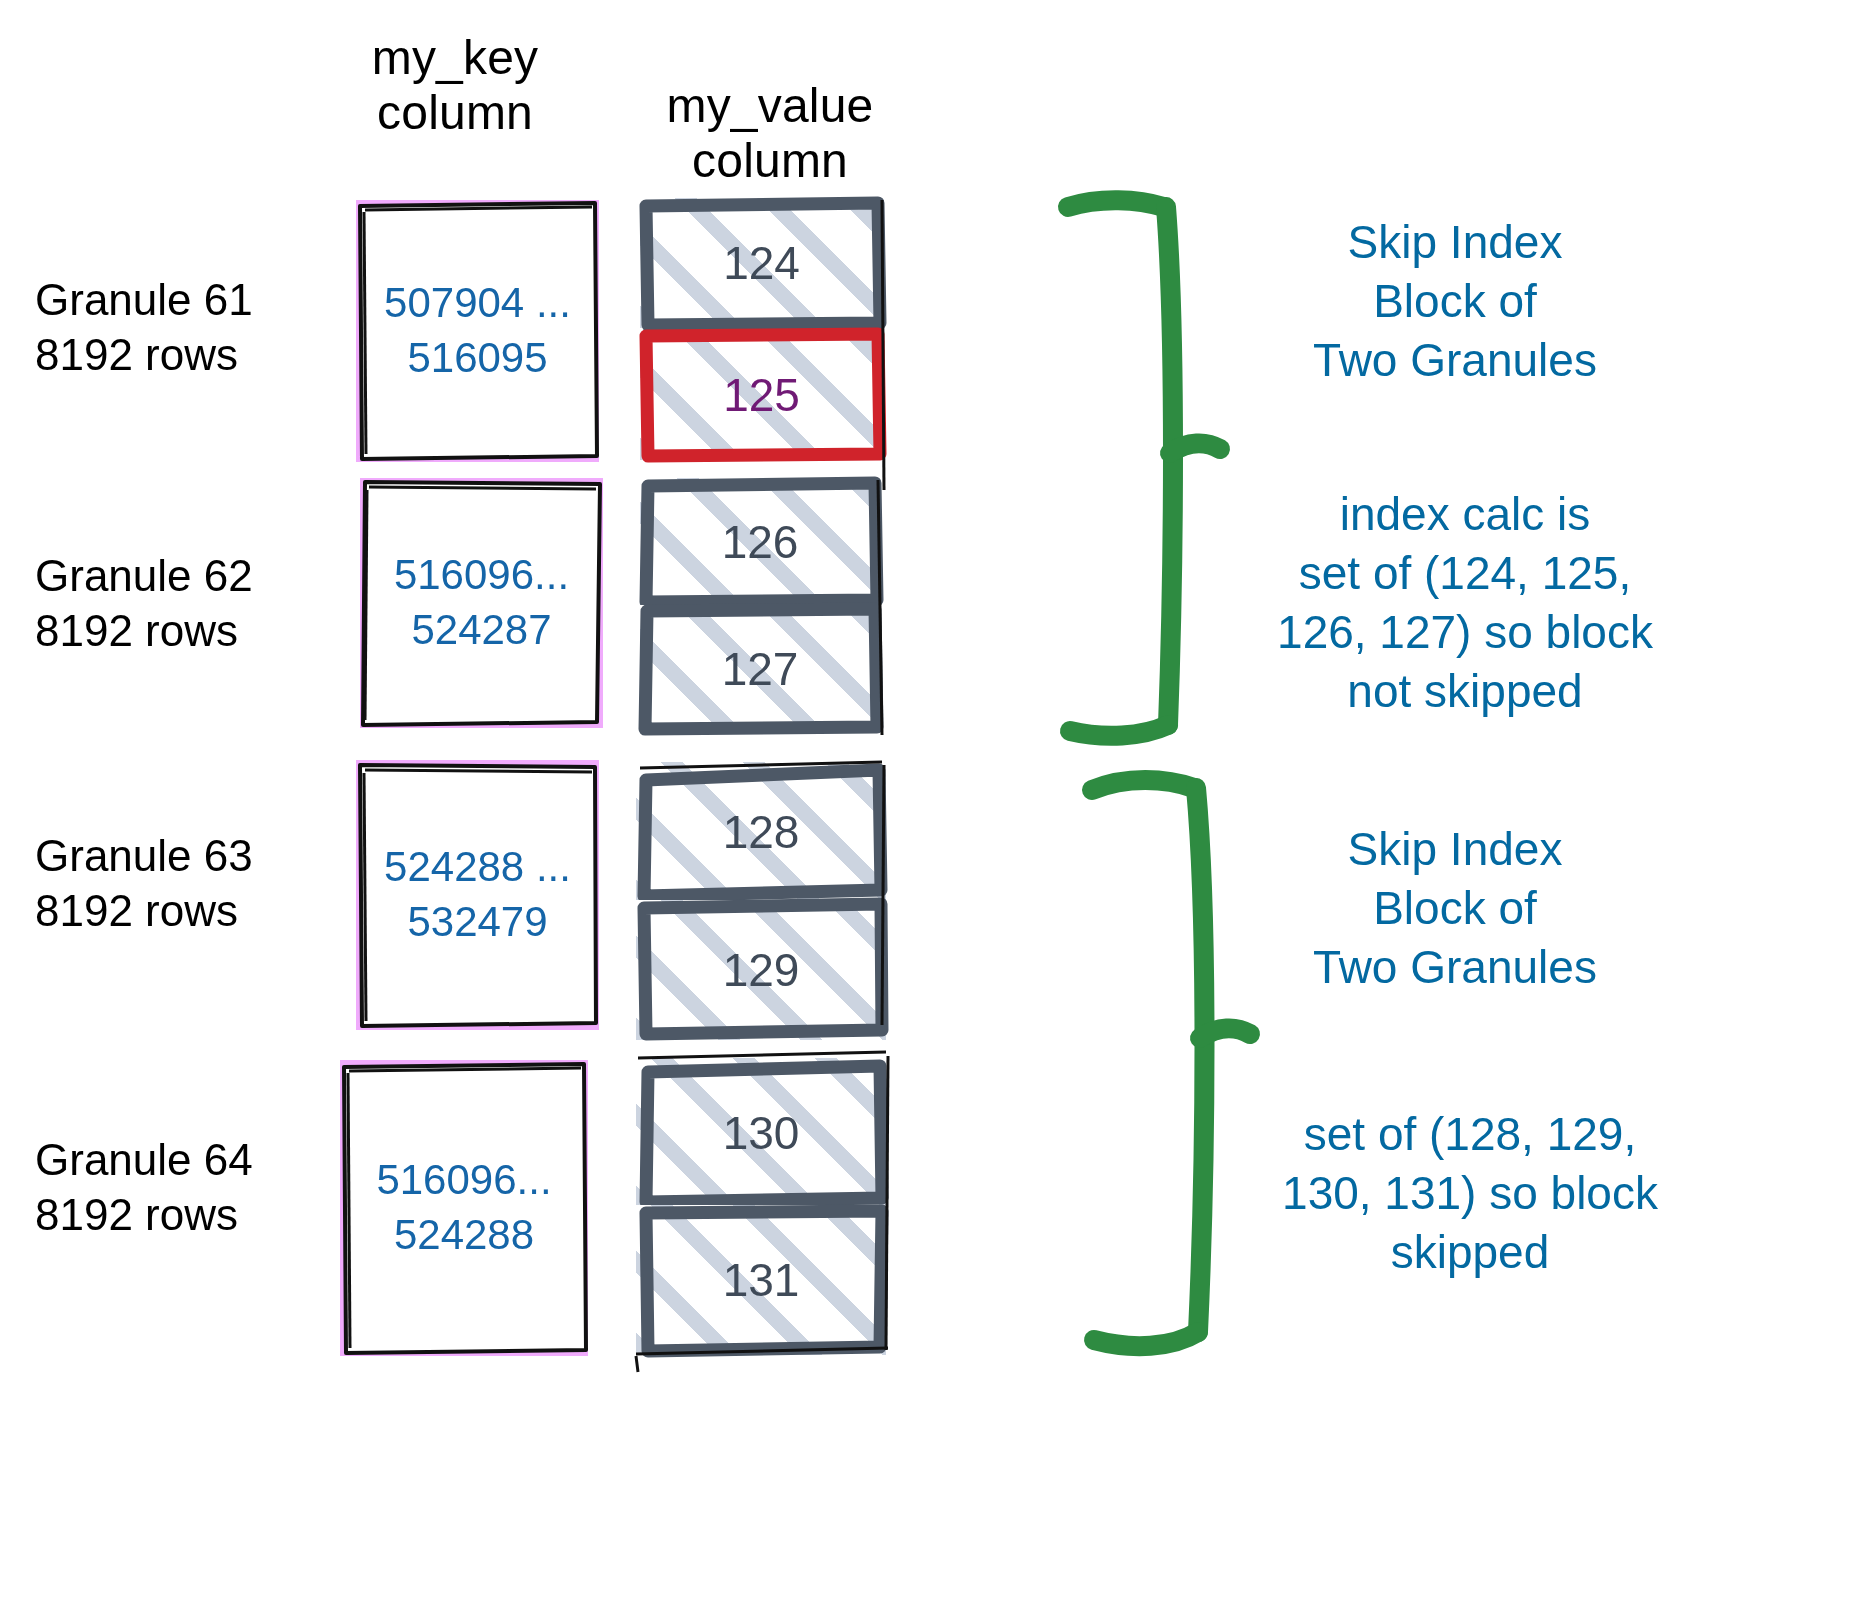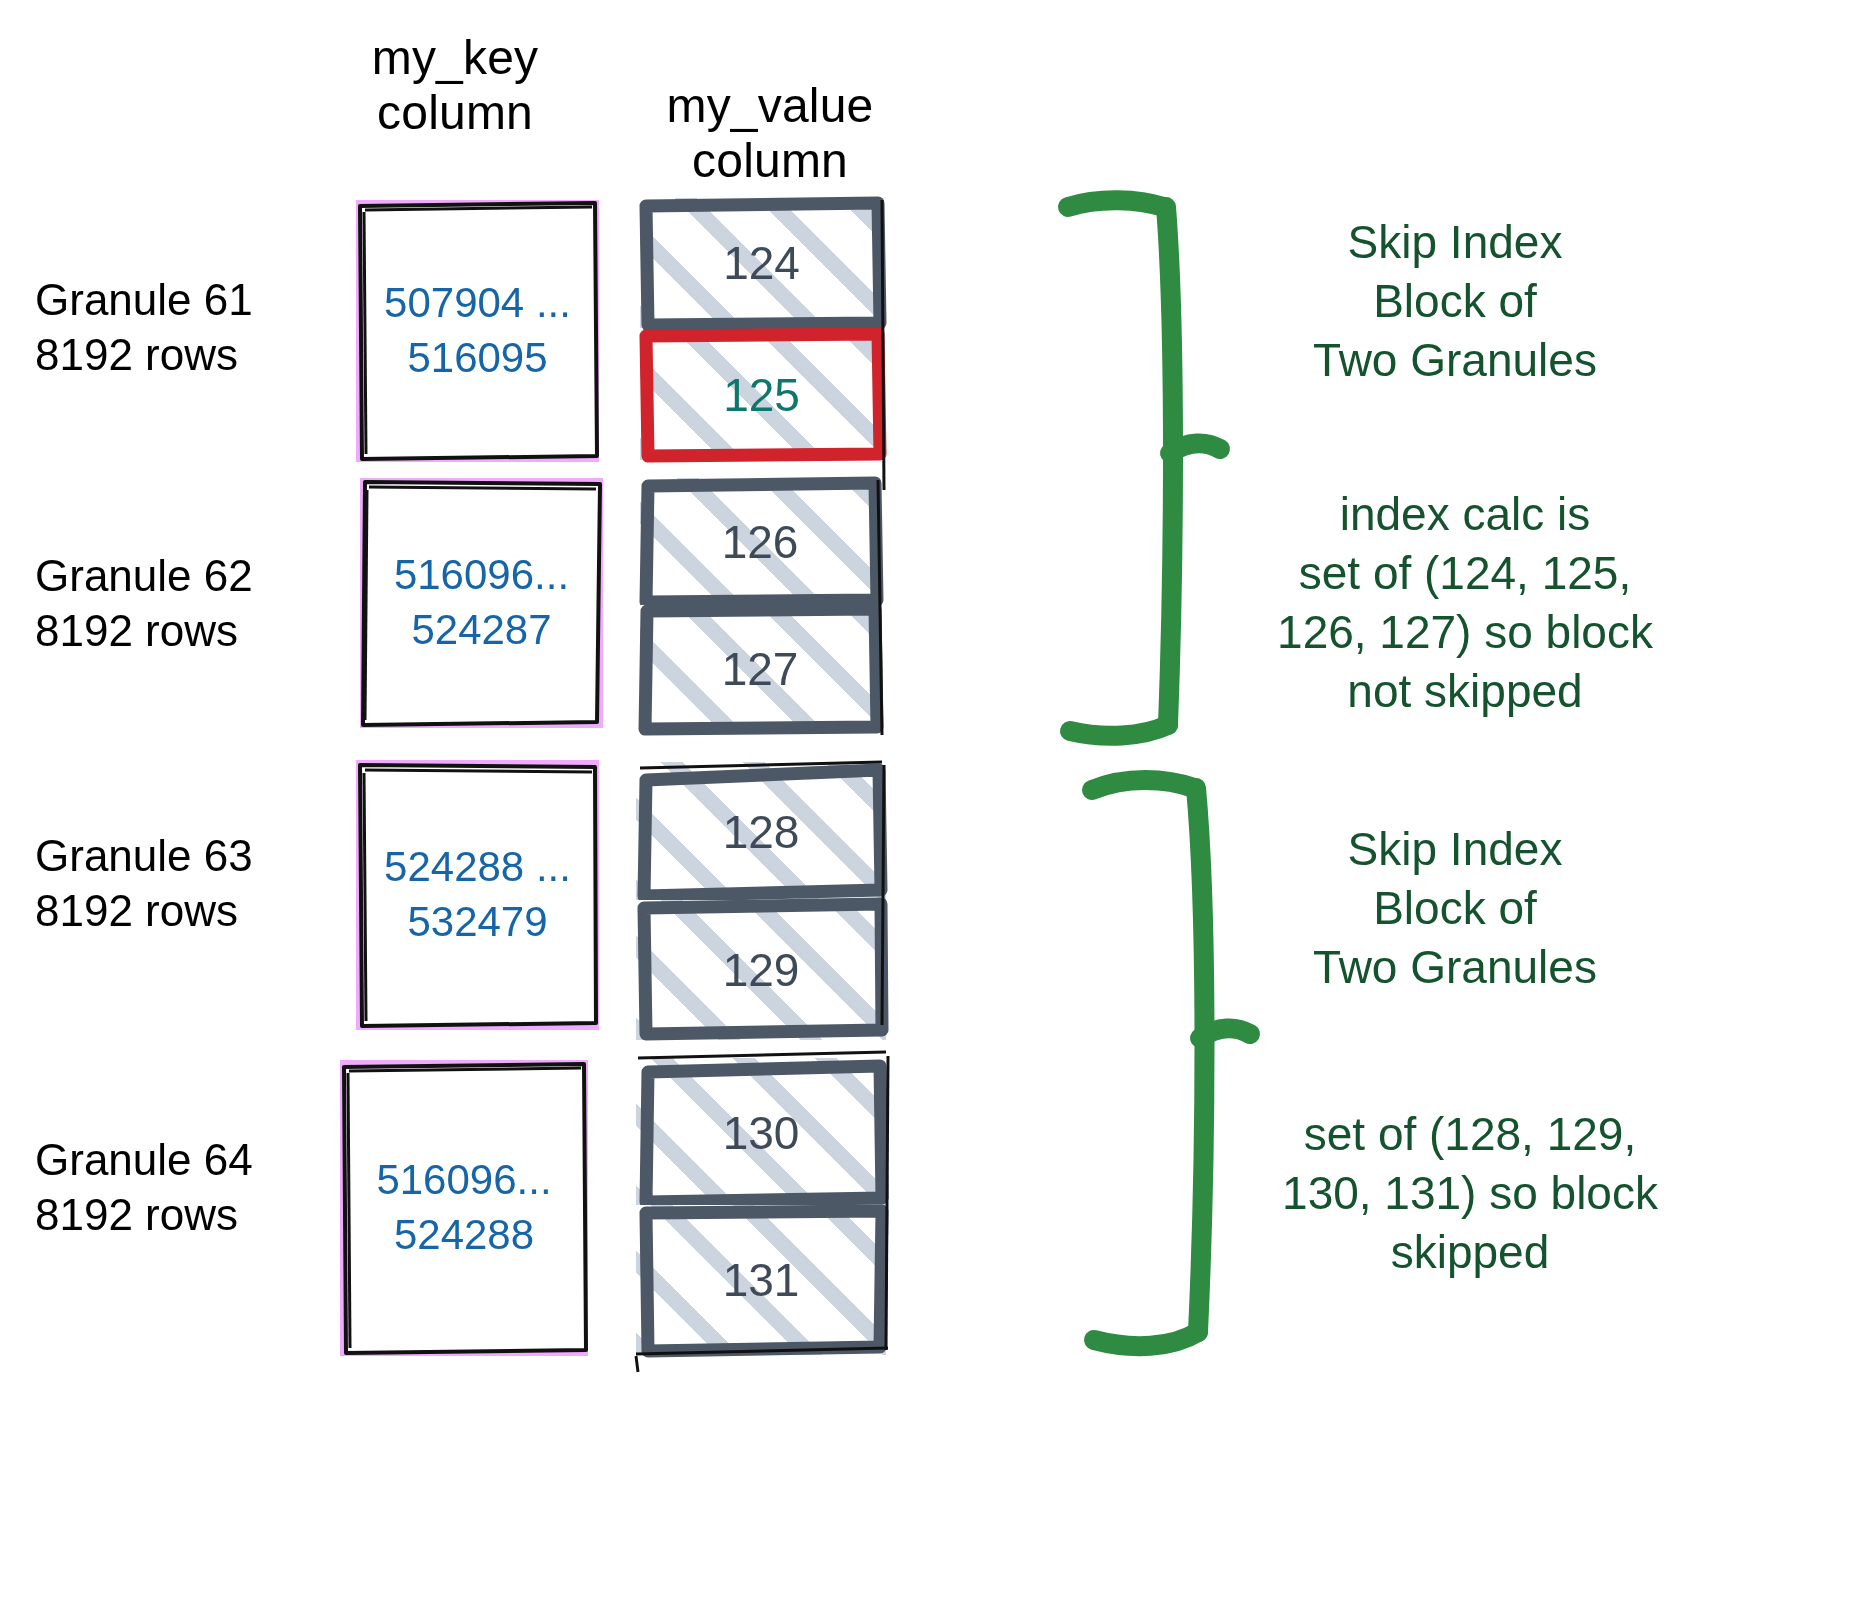--- a/index.html
+++ b/index.html
@@ -45,25 +45,25 @@
     background:
       repeating-linear-gradient(45deg,
         #ccd4e0 0px, #ccd4e0 16px,
         #ffffff 16px, #ffffff 58px);
   }
   .val-box svg.frame{position:absolute;inset:0;width:100%;height:100%;overflow:visible;}
   .val-text{
     position:relative;z-index:3;
     font-size:46px;color:#3f4a58;text-align:center;width:100%;
   }
-  .val-text.red{color:#0f766e;}
+  .val-text.red{color:#701a75;}
 
   
   .note{
-    color:#14532d;font-size:46px;line-height:1.28;text-align:center;
+    color:#0369a1;font-size:46px;line-height:1.28;text-align:center;
   }
 
   .bracket{position:absolute;overflow:visible;}
 </style>
 </head>
 <body>
 
 <div class="canvas">
 
   <div class="abs col-head" style="left:330px;top:30px;width:250px;">

